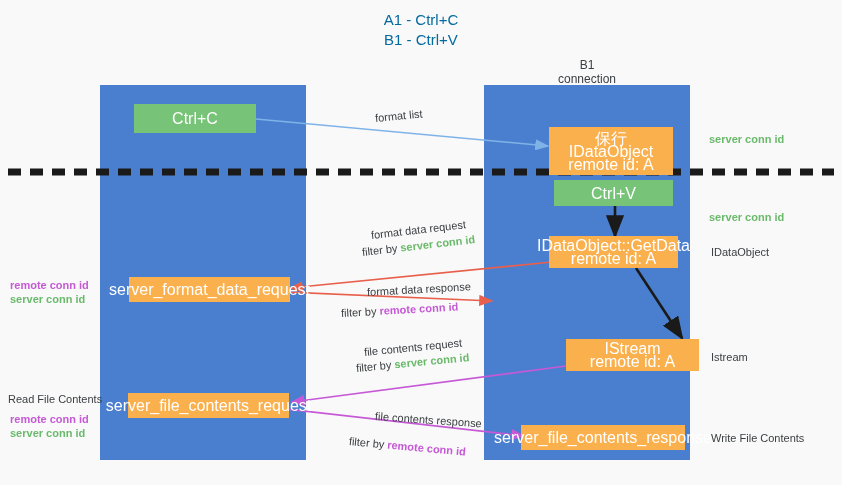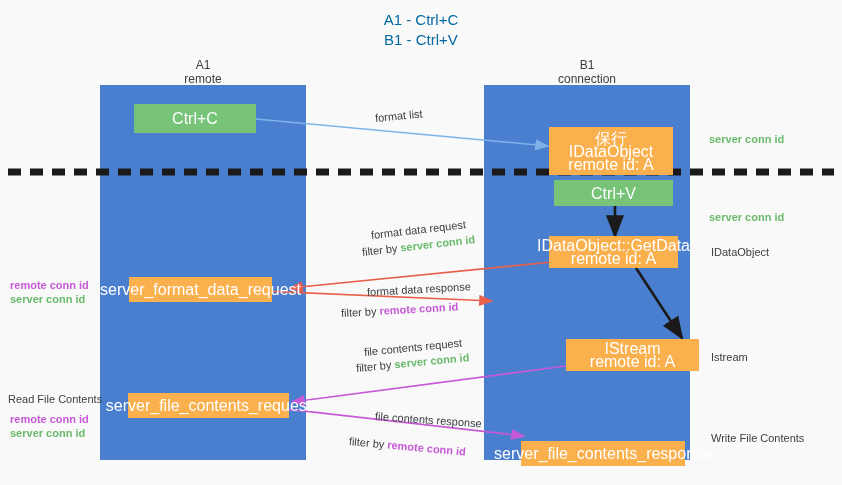--- a/index.html
+++ b/index.html
@@ -67,24 +67,20 @@
 </head>
 <body>
 
 <div class="stage">
 
   <div class="title">
     <span class="stackline">A1 - Ctrl+C</span>
     <span class="stackline">B1 - Ctrl+V</span>
   </div>
 
-  <div class="lane-head a1">
-    <span class="stackline">A1</span>
-    <span class="stackline">remote</span>
-  </div>
   <div class="lane-head b1">
     <span class="stackline">B1</span>
     <span class="stackline">connection</span>
   </div>
 
   <div class="lane a1"></div>
   <div class="lane b1"></div>
 
   <svg class="wires" viewBox="0 0 842 485">
     <defs>
@@ -135,30 +131,30 @@
   <div class="node orange" style="left:549px;top:236px;width:129px;height:32px;">
     <span>IDataObject::GetData</span>
     <span>remote id: A</span>
   </div>
 
   <div class="node orange" style="left:566px;top:339px;width:133px;height:32px;">
     <span>IStream</span>
     <span>remote id: A</span>
   </div>
 
-  <div class="node orange" style="left:129px;top:277px;width:143px;height:25px;">
+  <div class="node orange" style="left:129px;top:277px;width:161px;height:25px;">
     <span>server_format_data_request</span>
   </div>
 
 
   <div class="node orange" style="left:128px;top:393px;width:161px;height:25px;">
     <span>server_file_contents_request</span>
   </div>
 
-  <div class="node orange" style="left:521px;top:425px;width:164px;height:25px;margin-top:16px;">
+  <div class="node orange" style="left:521px;top:425px;width:164px;height:25px;">
     <span>server_file_contents_response</span>
   </div>
 
   <div class="lbl dark rot-f" style="left:375px;top:111px;">
     <span>format list</span>
   </div>
 
   <div class="lbl dark rot-a" style="left:371px;top:228px;">
     <span>format data request</span>
   </div>

